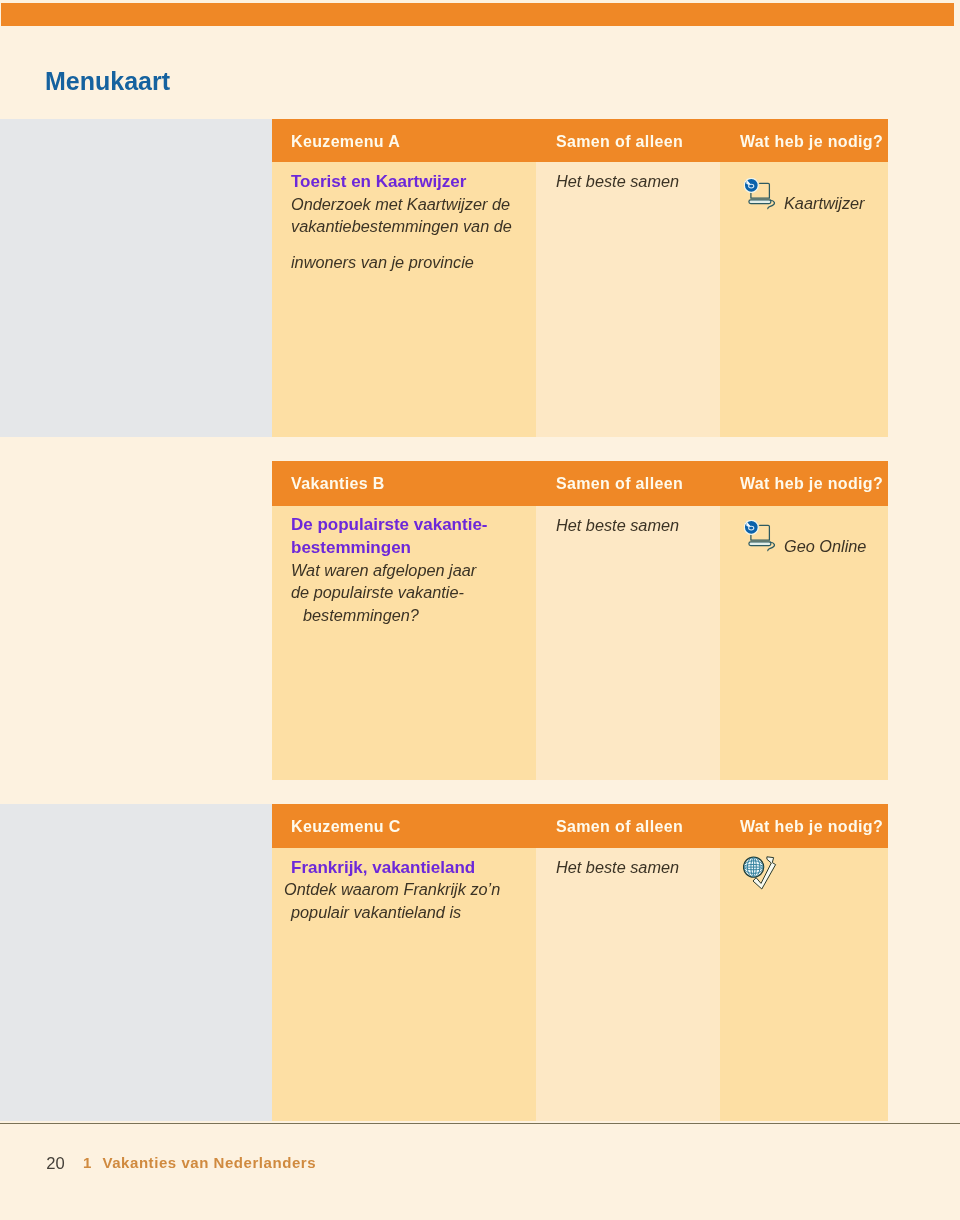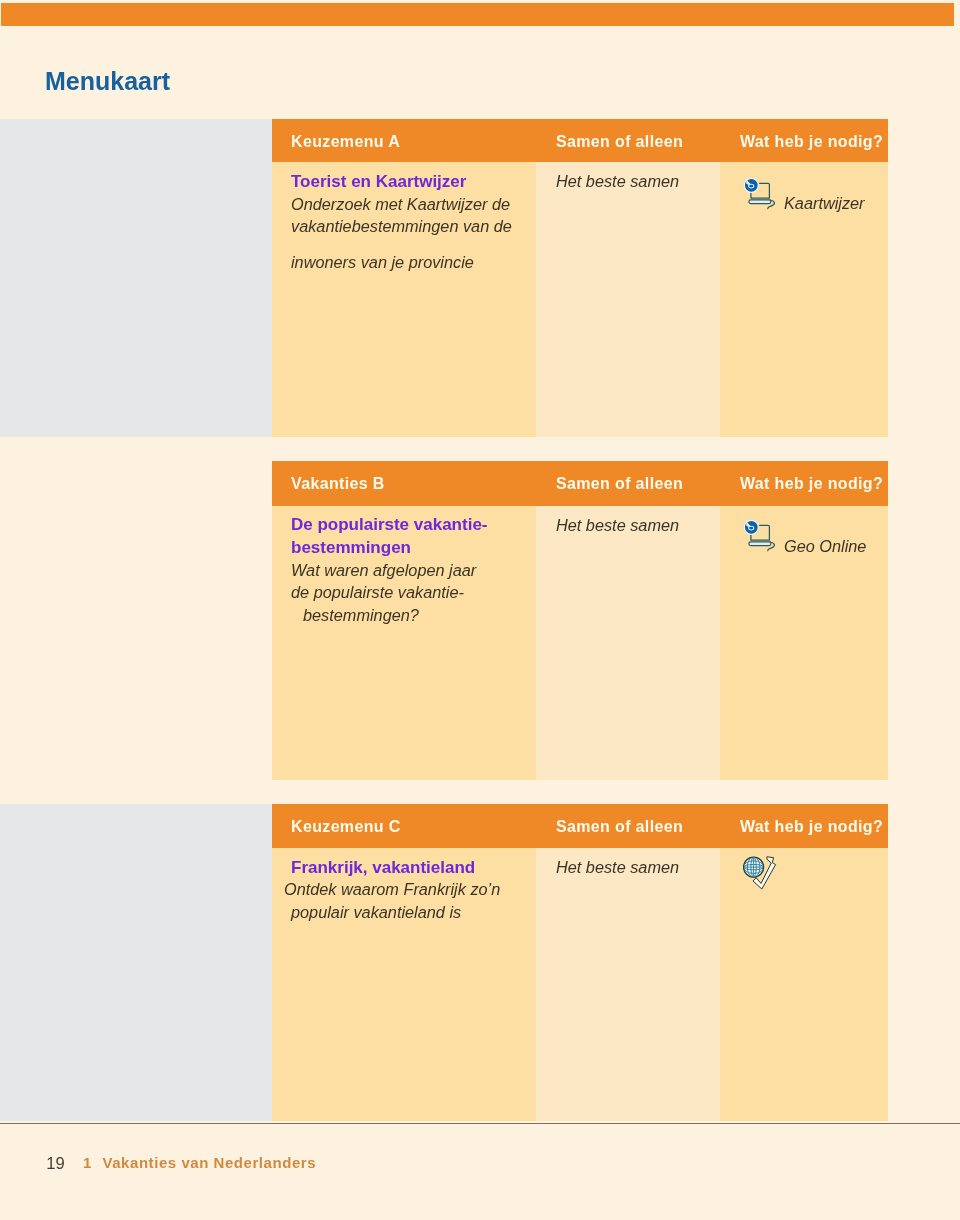--- a/index.html
+++ b/index.html
@@ -140,17 +140,17 @@
     <defs>
               <clipPath id="gclip">
                 <circle cx="10.6" cy="11.1" r="9.6"></circle>
               </clipPath>
             </defs>
   </svg></div>
       </div>
     </div>
 
   <div class="footline"></div>
-  <div class="pagenum">19</div>
+  <div class="pagenum">20</div>
   <div class="foottitle">
     <span>1</span><span style="display:inline-block;width:10.5px"></span><span>Vakanties van Nederlanders</span>
   </div>
 </div>
 
 </body></html>

